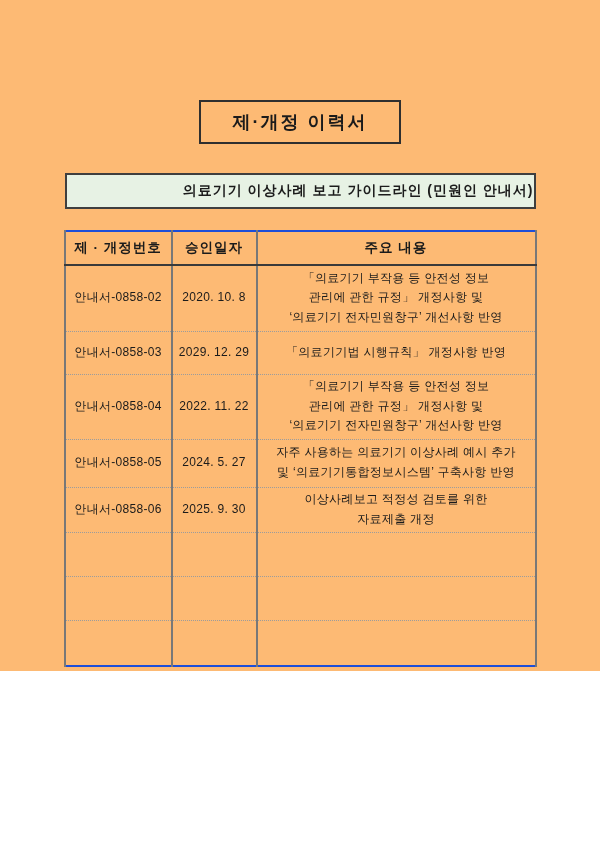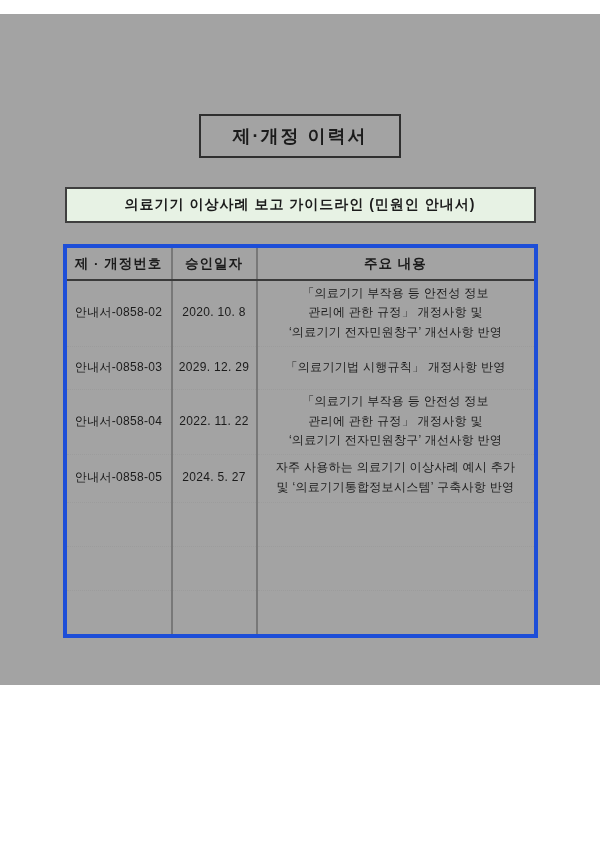--- a/index.html
+++ b/index.html
@@ -1,22 +1,22 @@
 <!DOCTYPE html>
 <html><head>
 <meta charset="utf-8">
 <style>
   * { margin: 0; padding: 0; box-sizing: border-box; }
   html, body { background: #ffffff; }
   .page {
     position: relative;
     width: 600px;
     height: 671px;
-    margin: 14px auto;
-    background: #a3a3a3;
+    margin: 0 auto;
+    background: #fdba74;
     font-family: "Liberation Sans", "DejaVu Sans", sans-serif;
     color: #1b1b1b;
     overflow: hidden;
   }
   .title-box {
     width: 202px;
     height: 44px;
     margin: 100px auto 0 auto;
     border: 2px solid #2f2f2f;
     display: flex;
@@ -30,34 +30,34 @@
     white-space: nowrap;
   }
   .banner {
     width: 471px;
     height: 36px;
     margin: 29px auto 0 auto;
     background: #e7f2e4;
     border: 2px solid #3f3f3f;
     display: flex;
     align-items: center;
-    justify-content: center;
+    justify-content: flex-end;
   }
   .banner span {
     font-size: 14px;
     font-weight: bold;
     letter-spacing: 1px;
     white-space: nowrap;
   }
   table.history-table {
     width: 471px;
     margin: 21px auto 0 auto;
     border-collapse: collapse;
     table-layout: fixed;
-    border: 4px solid #1d4ed8;
+    border: 2px solid #1d4ed8;
   }
   .history-table col.c1 { width: 107px; }
   .history-table col.c2 { width: 85px; }
   .history-table col.c3 { width: 279px; }
   .history-table th, .history-table td {
     border-left: 2px solid #787878;
     border-right: 2px solid #787878;
     text-align: center;
     vertical-align: middle;
     padding: 2px 3px;
@@ -133,20 +133,26 @@
         <td class="c-content">「의료기기 부작용 등 안전성 정보
 관리에 관한 규정」 개정사항 및
 ‘의료기기 전자민원창구’ 개선사항 반영</td>
       </tr>
       <tr class="h48">
         <td class="c-no">안내서-0858-05</td>
         <td class="c-date">2024. 5. 27</td>
         <td class="c-content">자주 사용하는 의료기기 이상사례 예시 추가
 및 ‘의료기기통합정보시스템’ 구축사항 반영</td>
       </tr>
+      <tr class="h45">
+        <td class="c-no">안내서-0858-06</td>
+        <td class="c-date">2025. 9. 30</td>
+        <td class="c-content">이상사례보고 적정성 검토를 위한
+자료제출 개정</td>
+      </tr>
       <tr class="h44">
         <td class="c-no"></td>
         <td class="c-date"></td>
         <td class="c-content"></td>
       </tr>
       <tr class="h44">
         <td class="c-no"></td>
         <td class="c-date"></td>
         <td class="c-content"></td>
       </tr>

